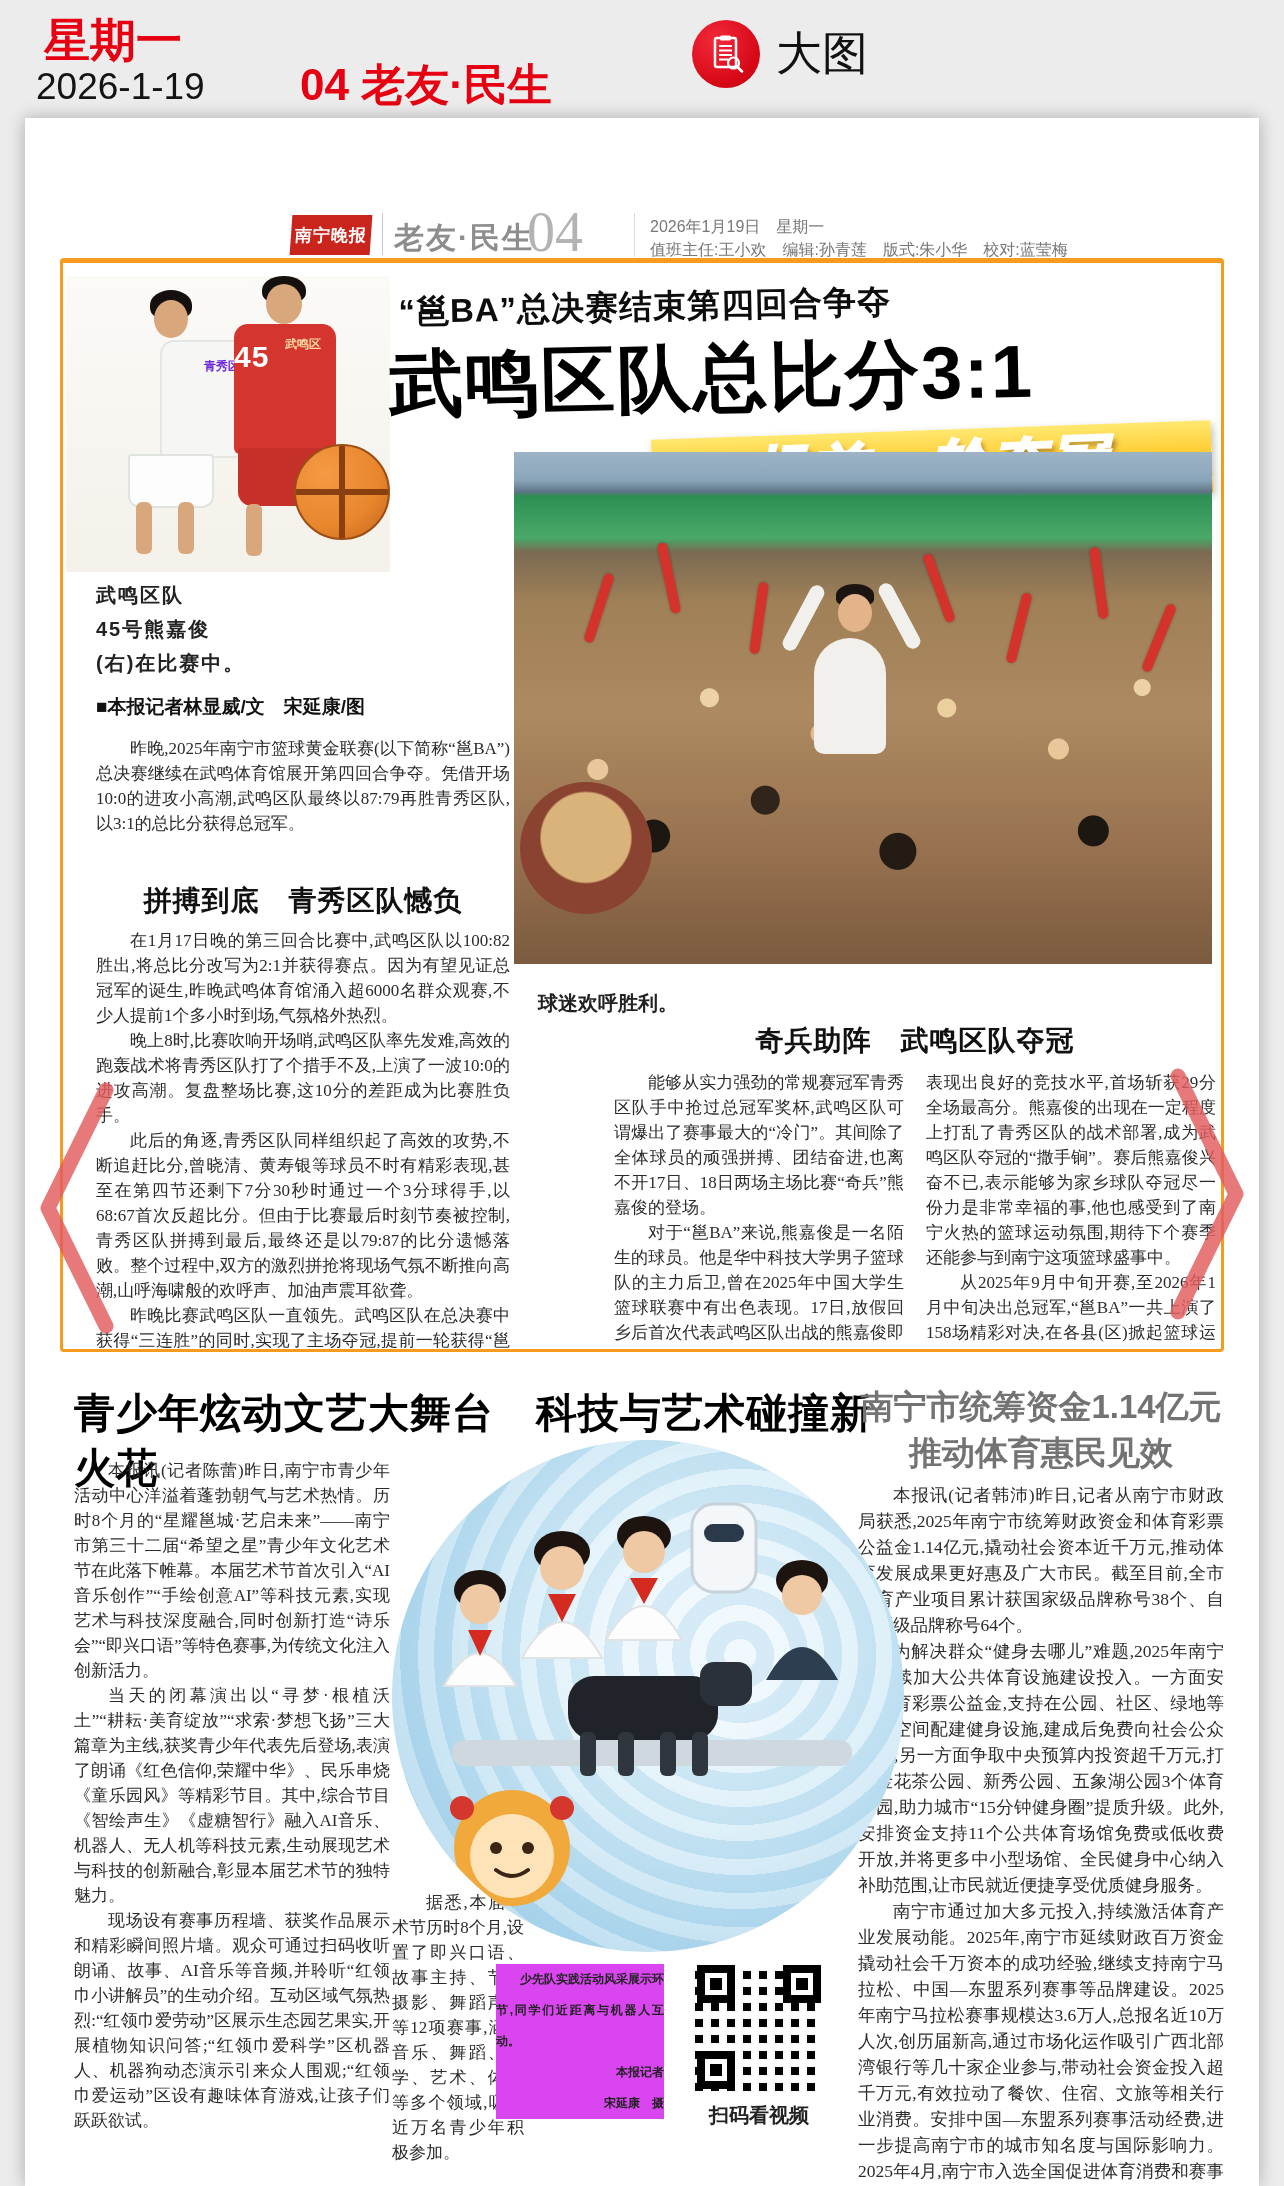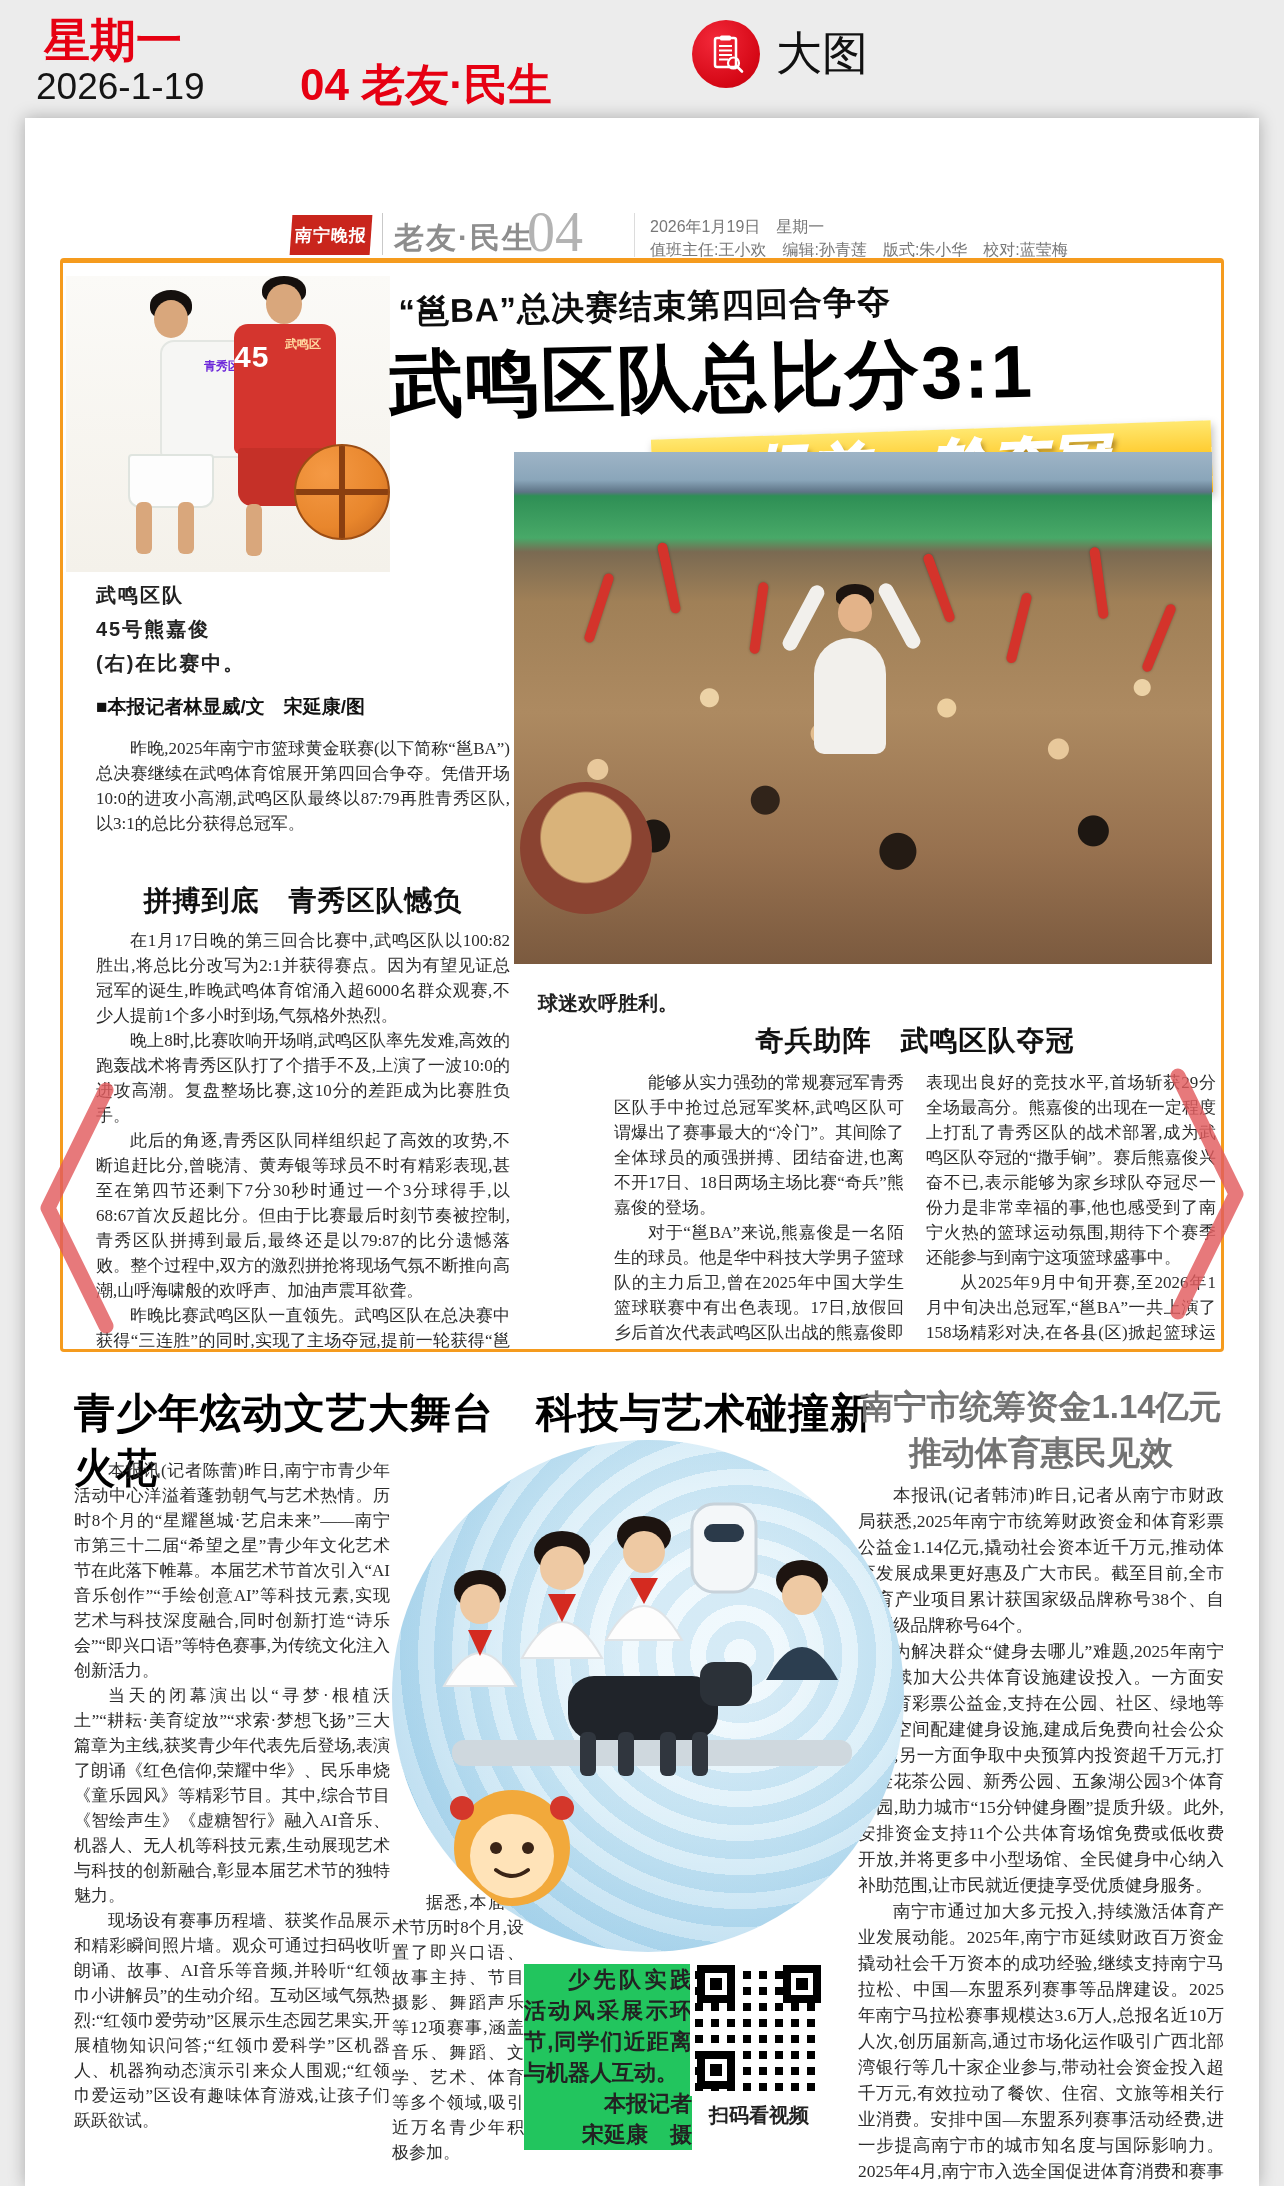--- a/index.html
+++ b/index.html
@@ -118,21 +118,21 @@
                color:#737373;text-align:center;}
   .s2-col1{left:74px;top:1458px;width:316px;height:722px;overflow:hidden;}
   .s2-tail{left:392px;top:1890px;width:132px;height:290px;overflow:hidden;z-index:1;}
   .s3-col{left:858px;top:1482px;width:366px;height:700px;overflow:hidden;font-size:17.5px;line-height:26px;}
 
   
   .circle-photo{left:392px;top:1440px;width:512px;height:512px;border-radius:50%;overflow:hidden;z-index:2;
      background:
        repeating-radial-gradient(circle at 68% 42%,rgba(255,255,255,.28) 0 16px,rgba(150,200,228,.25) 16px 34px),
        radial-gradient(circle at 60% 40%,#eaf6fc 0 18%,#cfe9f6 45%,#a9d4ec 75%,#8fc2e0 100%);}
-  .cap2{left:524px;top:1964px;width:168px;background:#22c55e;z-index:3;font-size:22px;line-height:31px;
+  .cap2{left:496px;top:1964px;width:168px;background:#d946ef;z-index:3;font-size:12px;line-height:31px;
         font-weight:600;color:#222;text-align:justify;}
   .cap2 .capt{text-indent:2em;}
   .cap2 .credit{text-align:right;}
 
   
   .qr{left:690px;top:1958px;width:138px;height:138px;background:
         repeating-linear-gradient(0deg,#000 0 8px,#fff 8px 16px),
         repeating-linear-gradient(90deg,#000 0 8px,#fff 8px 16px);
       background-blend-mode:lighten;border:5px solid #fff;box-sizing:border-box;z-index:3;}
   .qr-f{position:absolute;width:38px;height:38px;border:8px solid #000;background:#fff;box-sizing:border-box;}

